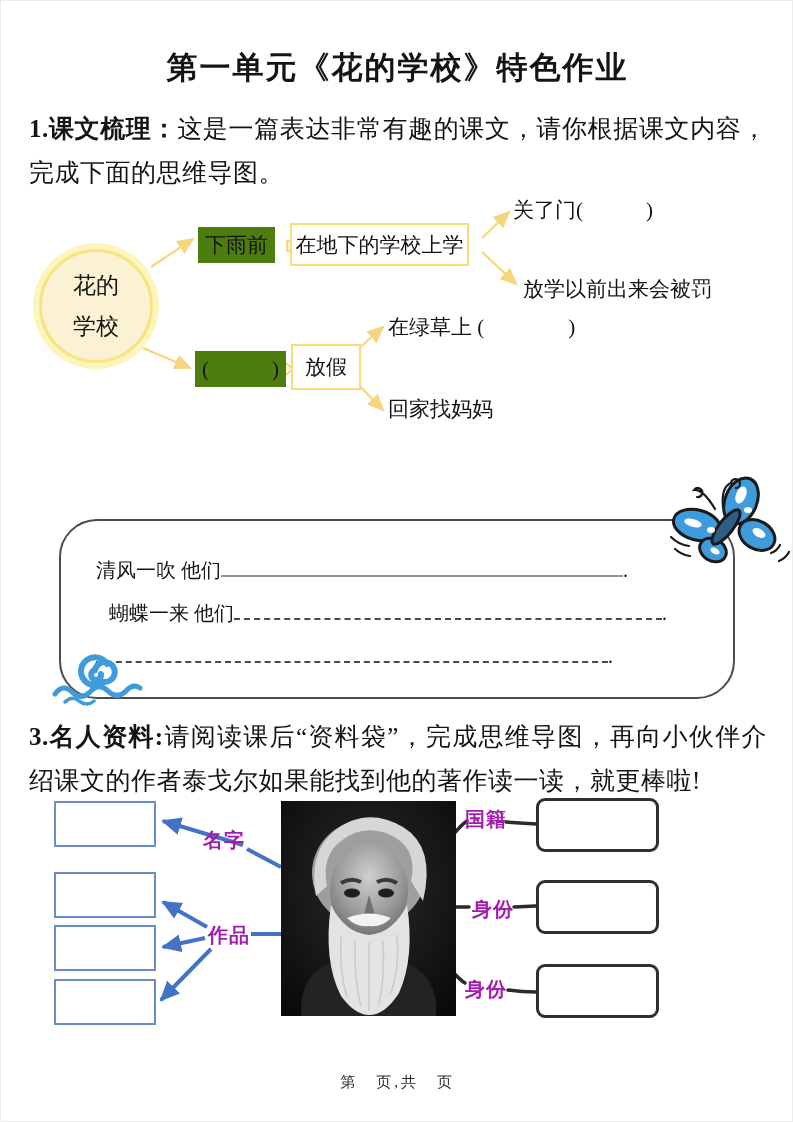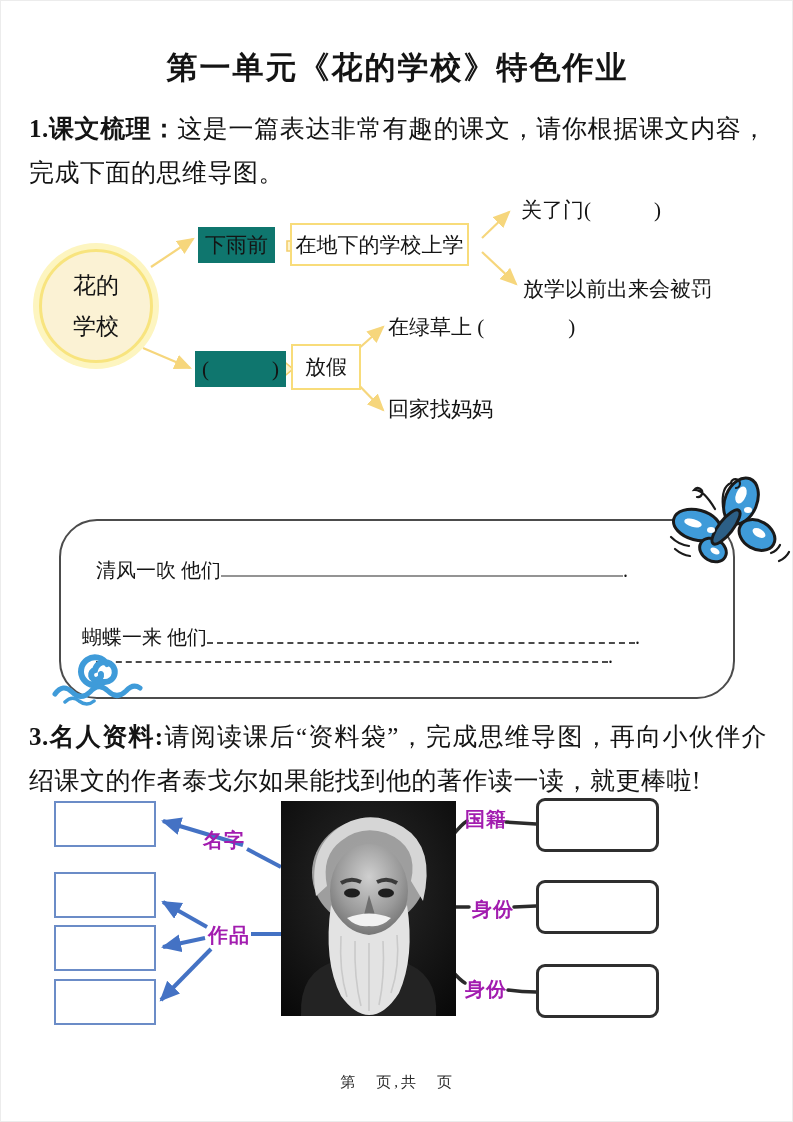--- a/index.html
+++ b/index.html
@@ -21,21 +21,21 @@
   .para b { font-weight:bold; }
   .lines-layer { left:0; top:0; width:793px; height:1122px; z-index:1; pointer-events:none; }
   .mm-text { z-index:2; font-size:21px; white-space:pre; }
   .mm-root {
     left:38px; top:248px; width:114px; height:114px; border-radius:50%;
     background:#fbf2d4; border:3px solid #f8e47e;
     box-shadow:0 0 0 6px #fdf5c0;
     display:flex; flex-direction:column; align-items:center; justify-content:center;
     gap:10px; font-size:23px; z-index:2;
   }
-  .mm-hl { background:#0f766e; padding:4px 7px; }
+  .mm-hl { background:#4d7c0f; padding:4px 7px; }
   .mm-node {
     background:#ffffff; border:2px solid #f8dc7a;
     display:flex; align-items:center; justify-content:center; z-index:2;
   }
   .answer-box {
     left:58px; top:518px; width:676px; height:180px;
     border:2px solid #4c4c4c; border-radius:38px; z-index:2;
   }
   .fill-line { z-index:3; font-size:20px; white-space:pre; }
   .blank { display:inline-block; vertical-align:baseline; }
@@ -110,34 +110,34 @@
   <p class="abs para" style="top:106px;"><b>1.课文梳理：</b><span>这是一篇表达非常有趣的课文，请你根据课文内容，完成下面的思维导图。</span></p>
 
   <div class="abs mm-root">
     <span>花的</span>
     <span>学校</span>
   </div>
   <div class="abs mm-text mm-hl" style="left:197px; top:226px;">下雨前</div>
   <div class="abs mm-node" style="left:289px; top:222px; width:179px; height:43px;">
       <span class="mm-text">在地下的学校上学</span>
     </div>
-  <div class="abs mm-text" style="left:512px; top:195px;margin-left:8px;">关了门(　　　)</div>
+  <div class="abs mm-text" style="left:512px; top:195px;">关了门(　　　)</div>
   <div class="abs mm-text" style="left:522px; top:274px;">放学以前出来会被罚</div>
   <div class="abs mm-text mm-hl" style="left:194px; top:350px;">(　　　)</div>
   <div class="abs mm-node" style="left:290px; top:343px; width:70px; height:46px;">
       <span class="mm-text">放假</span>
     </div>
   <div class="abs mm-text" style="left:387px; top:312px;">在绿草上 (　　　　)</div>
   <div class="abs mm-text" style="left:387px; top:394px;text-align:center;">回家找妈妈</div>
 
 
   <div class="abs answer-box"></div>
 
   <div class="abs fill-line" style="left:95px; top:556px;"><span>清风一吹 他们</span><span class="blank solid" style="width:402px;"></span><span>.</span></div>
-  <div class="abs fill-line" style="left:81px; top:599px;margin-top:24px;"><span>蝴蝶一来 他们</span><span class="blank dashed" style="width:428px;"></span><span>.</span></div>
+  <div class="abs fill-line" style="left:108px; top:599px;"><span>蝴蝶一来 他们</span><span class="blank dashed" style="width:428px;"></span><span>.</span></div>
   <div class="abs fill-line" style="left:95px; top:644px;"><span class="blank dashed" style="width:512px;"></span><span>.</span></div>
 
   <svg class="abs deco" style="left:652px; top:474px; width:140px; height:102px;" viewBox="0 0 140 102">
     <g stroke="#1a1a1a" stroke-width="3" fill="#3f9bd9" stroke-linejoin="round">
       <ellipse cx="88" cy="26" rx="16" ry="24" transform="rotate(22 88 26)"></ellipse>
       <ellipse cx="104" cy="60" rx="19" ry="14" transform="rotate(30 104 60)"></ellipse>
       <ellipse cx="44" cy="50" rx="24" ry="15" transform="rotate(15 44 50)"></ellipse>
       <ellipse cx="60" cy="75" rx="14" ry="11" transform="rotate(30 60 75)"></ellipse>
       <ellipse cx="73" cy="52" rx="7" ry="21" transform="rotate(38 73 52)" fill="#2c5f86"></ellipse>
     </g>

